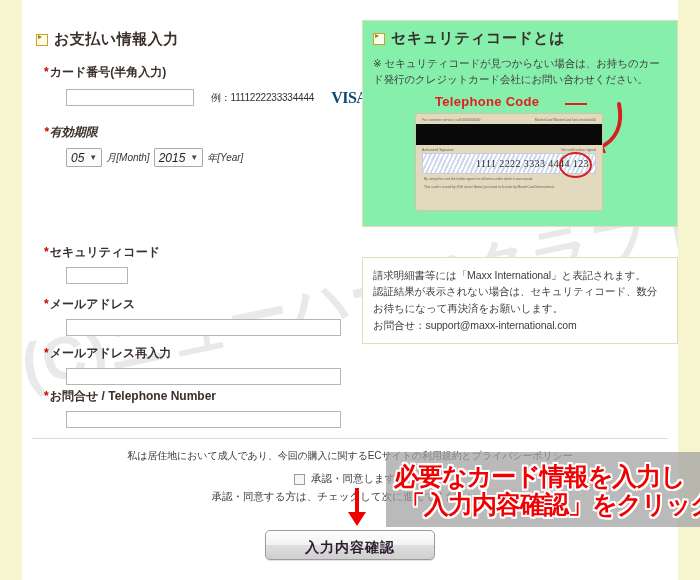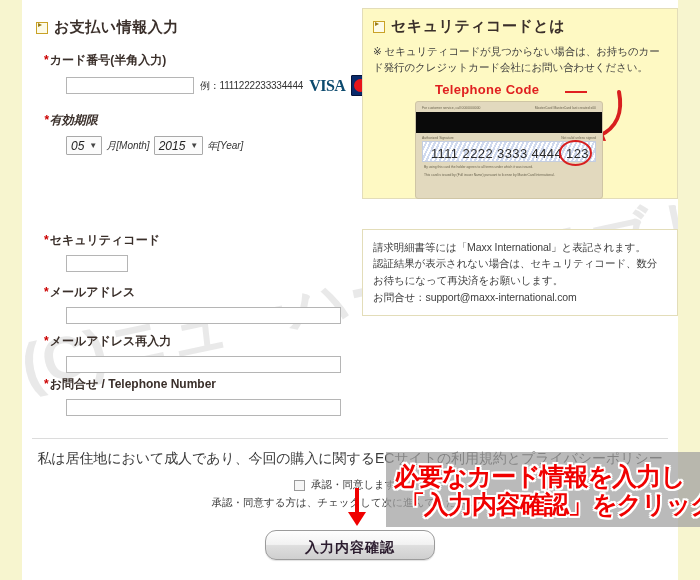--- a/index.html
+++ b/index.html
@@ -56,21 +56,21 @@
     font-weight: bold;
     color: rgba(120,120,120,0.16);
     white-space: nowrap;
     transform: rotate(-12deg);
     letter-spacing: 1px;
   }
 
   
   .columns {
     position: absolute;
-    left: 0; top: 0;
+    left: 0; top: 12px;
     width: 576px;
     height: 430px;
     z-index: 4;
   }
   .col-left {
     position: absolute;
     left: 0; top: 0;
     width: 340px;
     height: 430px;
   }
@@ -130,21 +130,21 @@
     box-sizing: border-box;
     font-family: "Liberation Sans", sans-serif;
     font-size: 11px;
     padding: 0 3px;
     color: #222;
     outline: none;
   }
 
   
   #f-cardnum { top: 52px; }
-  #f-cardnum .inputrow { margin-top: 6px; margin-left: 22px; display: flex; align-items: center; gap: 6px;}
+  #f-cardnum .inputrow { margin-top: 6px; margin-left: 22px; display: flex; align-items: center; gap: 17px;}
   #f-cardnum .txt { width: 128px; }
   .example-txt {
     font-size: 10px;
     color: #333;
     white-space: nowrap;
     letter-spacing: -0.2px;
   }
   .visa-logo {
     font-family: "Liberation Serif", serif;
     font-weight: bold;
@@ -208,22 +208,22 @@
   #f-mail2 .inputrow { margin-top: 6px; margin-left: 22px; }
   #f-mail2 .txt { width: 275px; }
 
   #f-tel { top: 376px; }
   #f-tel .inputrow { margin-top: 6px; margin-left: 22px; }
   #f-tel .txt { width: 275px; }
 
   
   .info-box {
     border: 1px solid #e3ddb9;
-    background: #fef9c3;
-    padding: 8px 10px 0 10px;
+    background: #86efac;
+    padding: 8px 10px 16px 10px;
     box-sizing: border-box;
   }
   .info-box .sec-head { margin-bottom: 7px; }
   .info-p {
     font-size: 10.5px;
     line-height: 1.55;
     color: #3d3d3d;
     margin: 0;
     letter-spacing: -0.1px;
   }
@@ -281,22 +281,22 @@
     height: 19px;
     margin: 0 6px;
     background:
       repeating-linear-gradient(115deg, #ffffff 0 2px, #cfd9ee 2px 4px);
     border: 1px solid #c4cddf;
     position: relative;
   }
   .card-sigband .digits {
     position: absolute;
     right: 6px; top: 4px;
-    font-family: Liberation Sans, sans-serif;
-    font-size: 13px;
+    font-family: Liberation Serif, serif;
+    font-size: 10px;
     color: #2b2b2b;
     letter-spacing: 0.4px;
     white-space: nowrap;
   }
   .cvv-circle {
     position: absolute;
     right: 3px; top: -2px;
     width: 29px; height: 22px;
     border: 2px solid #d81f1f;
     border-radius: 50%;
@@ -337,21 +337,21 @@
   }
   .agreement {
     position: absolute;
     left: 0;
     top: 448px;
     width: 656px;
     text-align: center;
     z-index: 4;
   }
   .agree-line {
-    font-size: 14px;
+    font-size: 10px;
     color: #3a3a3a;
     line-height: 1.5;
     letter-spacing: -0.1px;
   }
   .agree-line a { color: #2a5db0; text-decoration: underline; }
   .check-row {
     margin-top: 9px;
     display: flex;
     justify-content: center;
     align-items: center;
@@ -379,21 +379,21 @@
     width: 656px;
     text-align: center;
     z-index: 4;
   }
   .submit-btn {
     display: inline-block;
     width: 170px;
     height: 30px;
     line-height: 30px;
     border: 1px solid #9b9b9b;
-    border-radius: 11px;
+    border-radius: 5px;
     background: linear-gradient(to bottom, #fefefe 0%, #f2f2f2 48%, #dedede 52%, #cfcfcf 100%);
     font-size: 14px;
     font-weight: bold;
     color: #2b1c2e;
     letter-spacing: 1px;
     cursor: pointer;
     box-shadow: 0 1px 1px rgba(0,0,0,0.12);
   }
 
   

